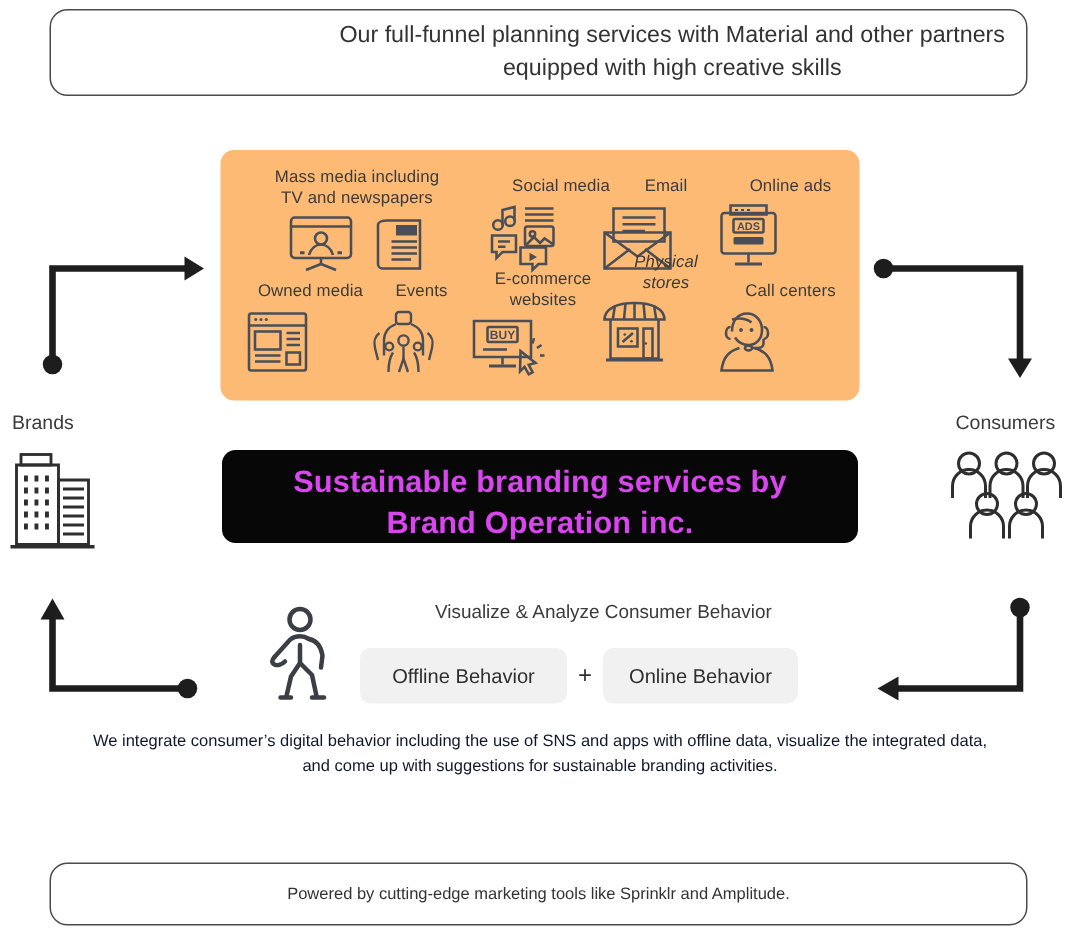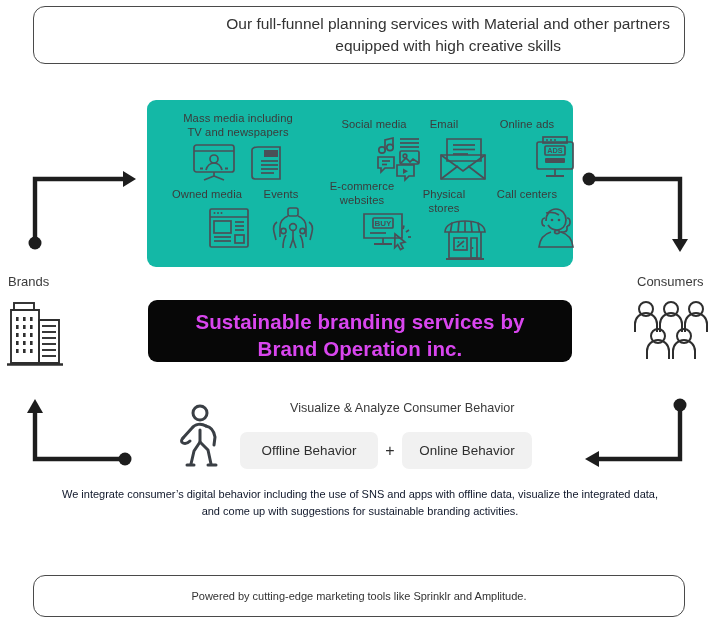--- a/index.html
+++ b/index.html
@@ -54,52 +54,52 @@
     padding: 0 28px;
   }
 
   
   #channels-panel {
     position: absolute;
     left: 147px;
     top: 100px;
     width: 426px;
     height: 167px;
-    background: #14b8a6;
+    background: #fdba74;
     border-radius: 9px;
   }
   .channel-cell {
     position: absolute;
     text-align: center;
   }
   .channel-label {
     font-size: 11.2px;
     color: #3b3b3b;
     line-height: 1.22;
     white-space: pre-line;
     letter-spacing: 0.1px;
   }
   .channel-icon {
     display: flex;
     align-items: center;
-    justify-content: flex-end;
+    justify-content: flex-start;
     margin-top: 3px;
   }
   .channel-icon svg { display: block; }
 
   
   #cell-mass      { left:  15px; top:  12px; width: 152px; }
   #cell-social    { left: 177px; top:  18px; width: 100px; }
   #cell-email     { left: 252px; top:  18px; width:  90px; }
   #cell-onlineads { left: 330px; top:  18px; width: 100px; }
   
   #cell-owned     { left:  15px; top:  88px; width:  90px; }
   #cell-events    { left: 100px; top:  88px; width:  68px; }
   #cell-ecom      { left: 165px; top:  80px; width: 100px; }
-  #cell-physical  { left: 252px; top:  88px; width:  90px; }
+  #cell-physical  { left: 252px; top:  69px; width:  90px; font-style: italic; }
   #cell-call      { left: 330px; top:  88px; width: 100px; }
 
   .dual-icons {
     display: flex;
     justify-content: center;
     gap: 9px;
     margin-top: 3px;
   }
 
   

